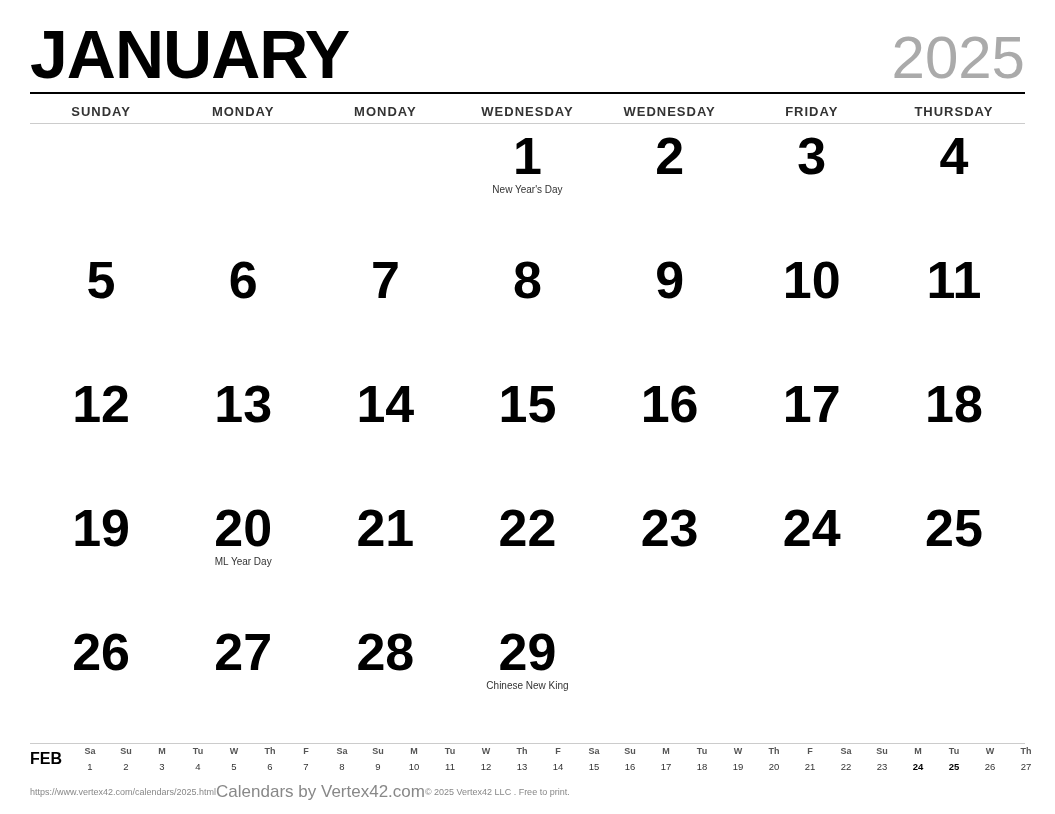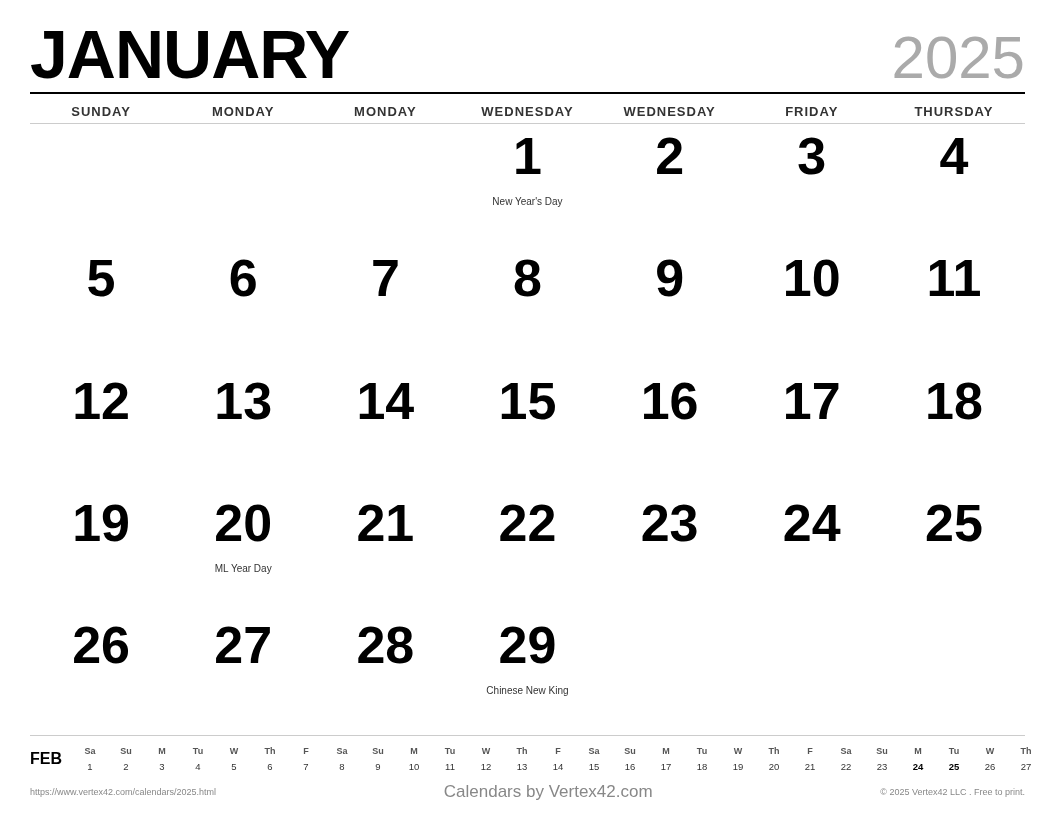--- a/index.html
+++ b/index.html
@@ -76,30 +76,29 @@
       font-weight: 900;
       color: #000;
       line-height: 1;
       font-family: 'Arial Black', 'Arial Narrow', Arial, sans-serif;
       text-align: center;
     }
     .cell-event {
       font-size: 10px;
       color: #333;
       text-align: right;
-      margin-top: 14px;
+      margin-top: 2px;
       font-family: Arial, sans-serif;
       line-height: 1.2;
     }
     .empty-cell {
       min-height: 90px;
     }
     .mini-calendar-section {
       border-top: 1px solid #ccc;
-      padding-top: 8px;
       padding-bottom: 4px;
       display: flex;
       align-items: center;
       gap: 6px;
     }
     .mini-month-label {
       font-size: 16px;
       font-weight: 900;
       color: #000;
       font-family: 'Arial Black', Arial, sans-serif;
@@ -126,21 +125,21 @@
       font-weight: 700;
       color: #555;
       font-size: 9px;
     }
     .mini-cell.bold {
       font-weight: 700;
       color: #000;
     }
     .footer {
       display: flex;
-      justify-content: space-between;
+      justify-content: flex-start;
       align-items: center;
       padding: 4px 0 2px 0;
     }
     .footer-text {
       font-size: 9px;
       color: #888;
       font-family: Arial, sans-serif;
     }
     .footer-center {
       font-size: 17px;

